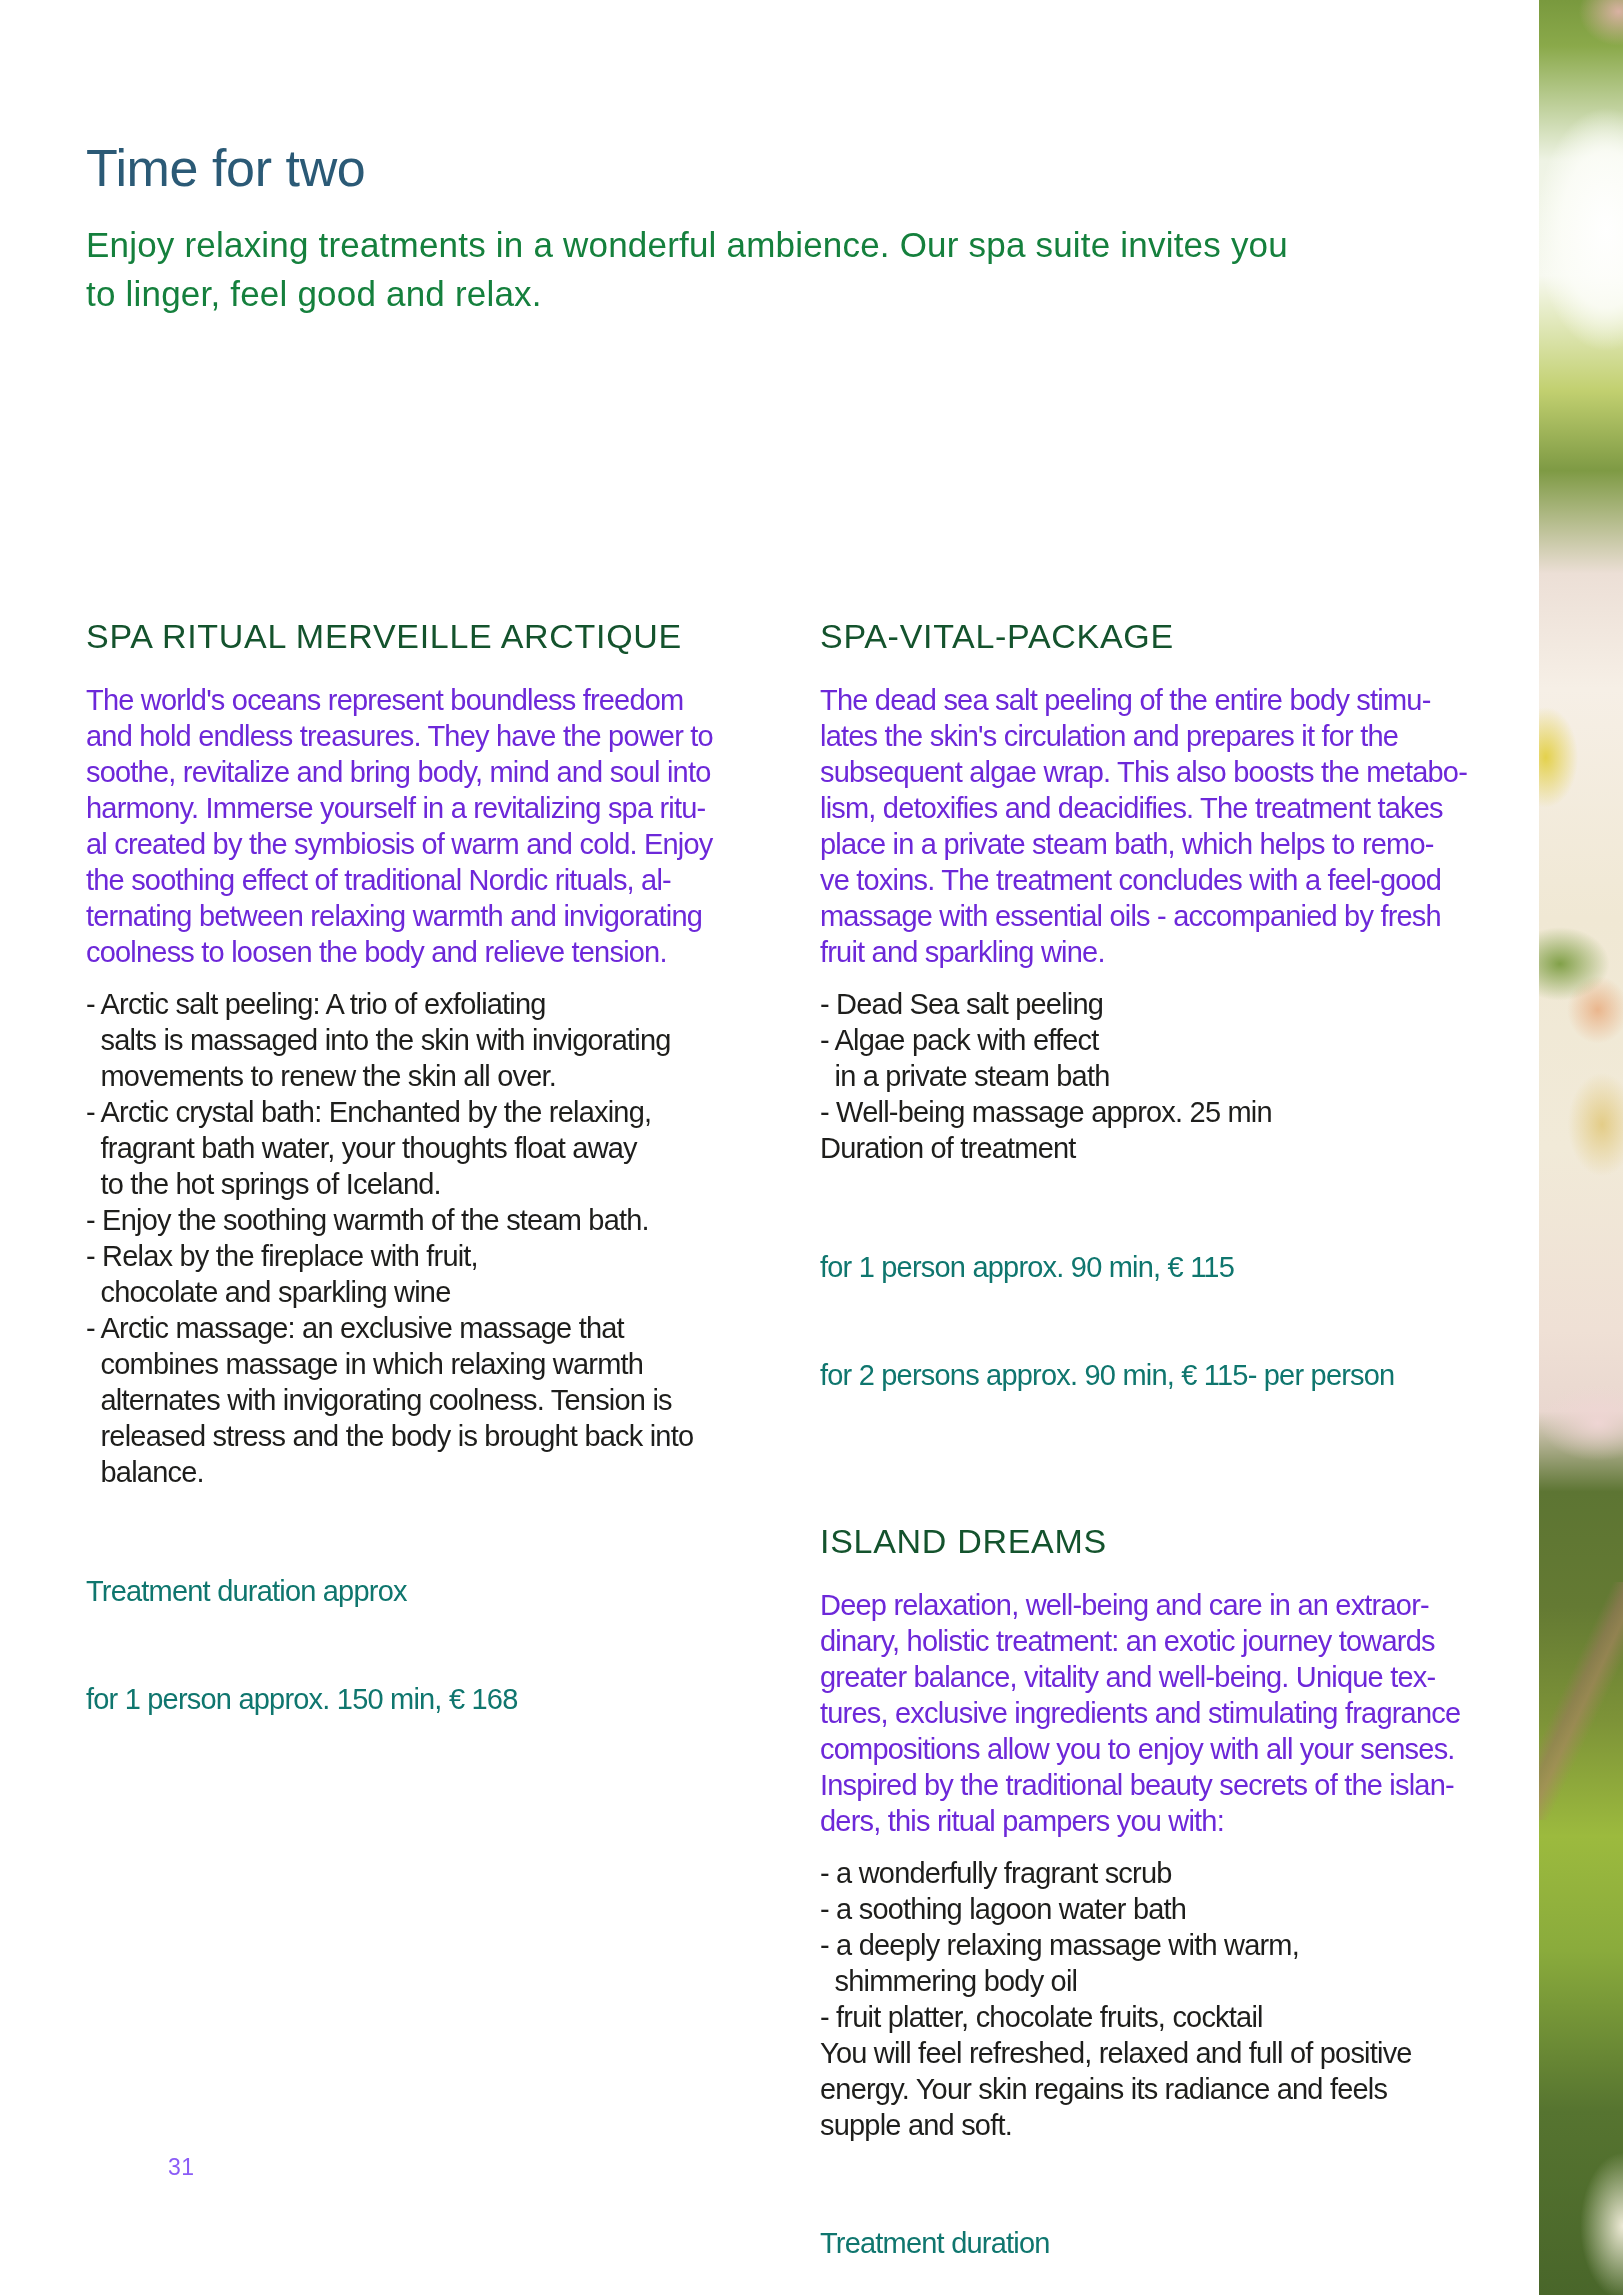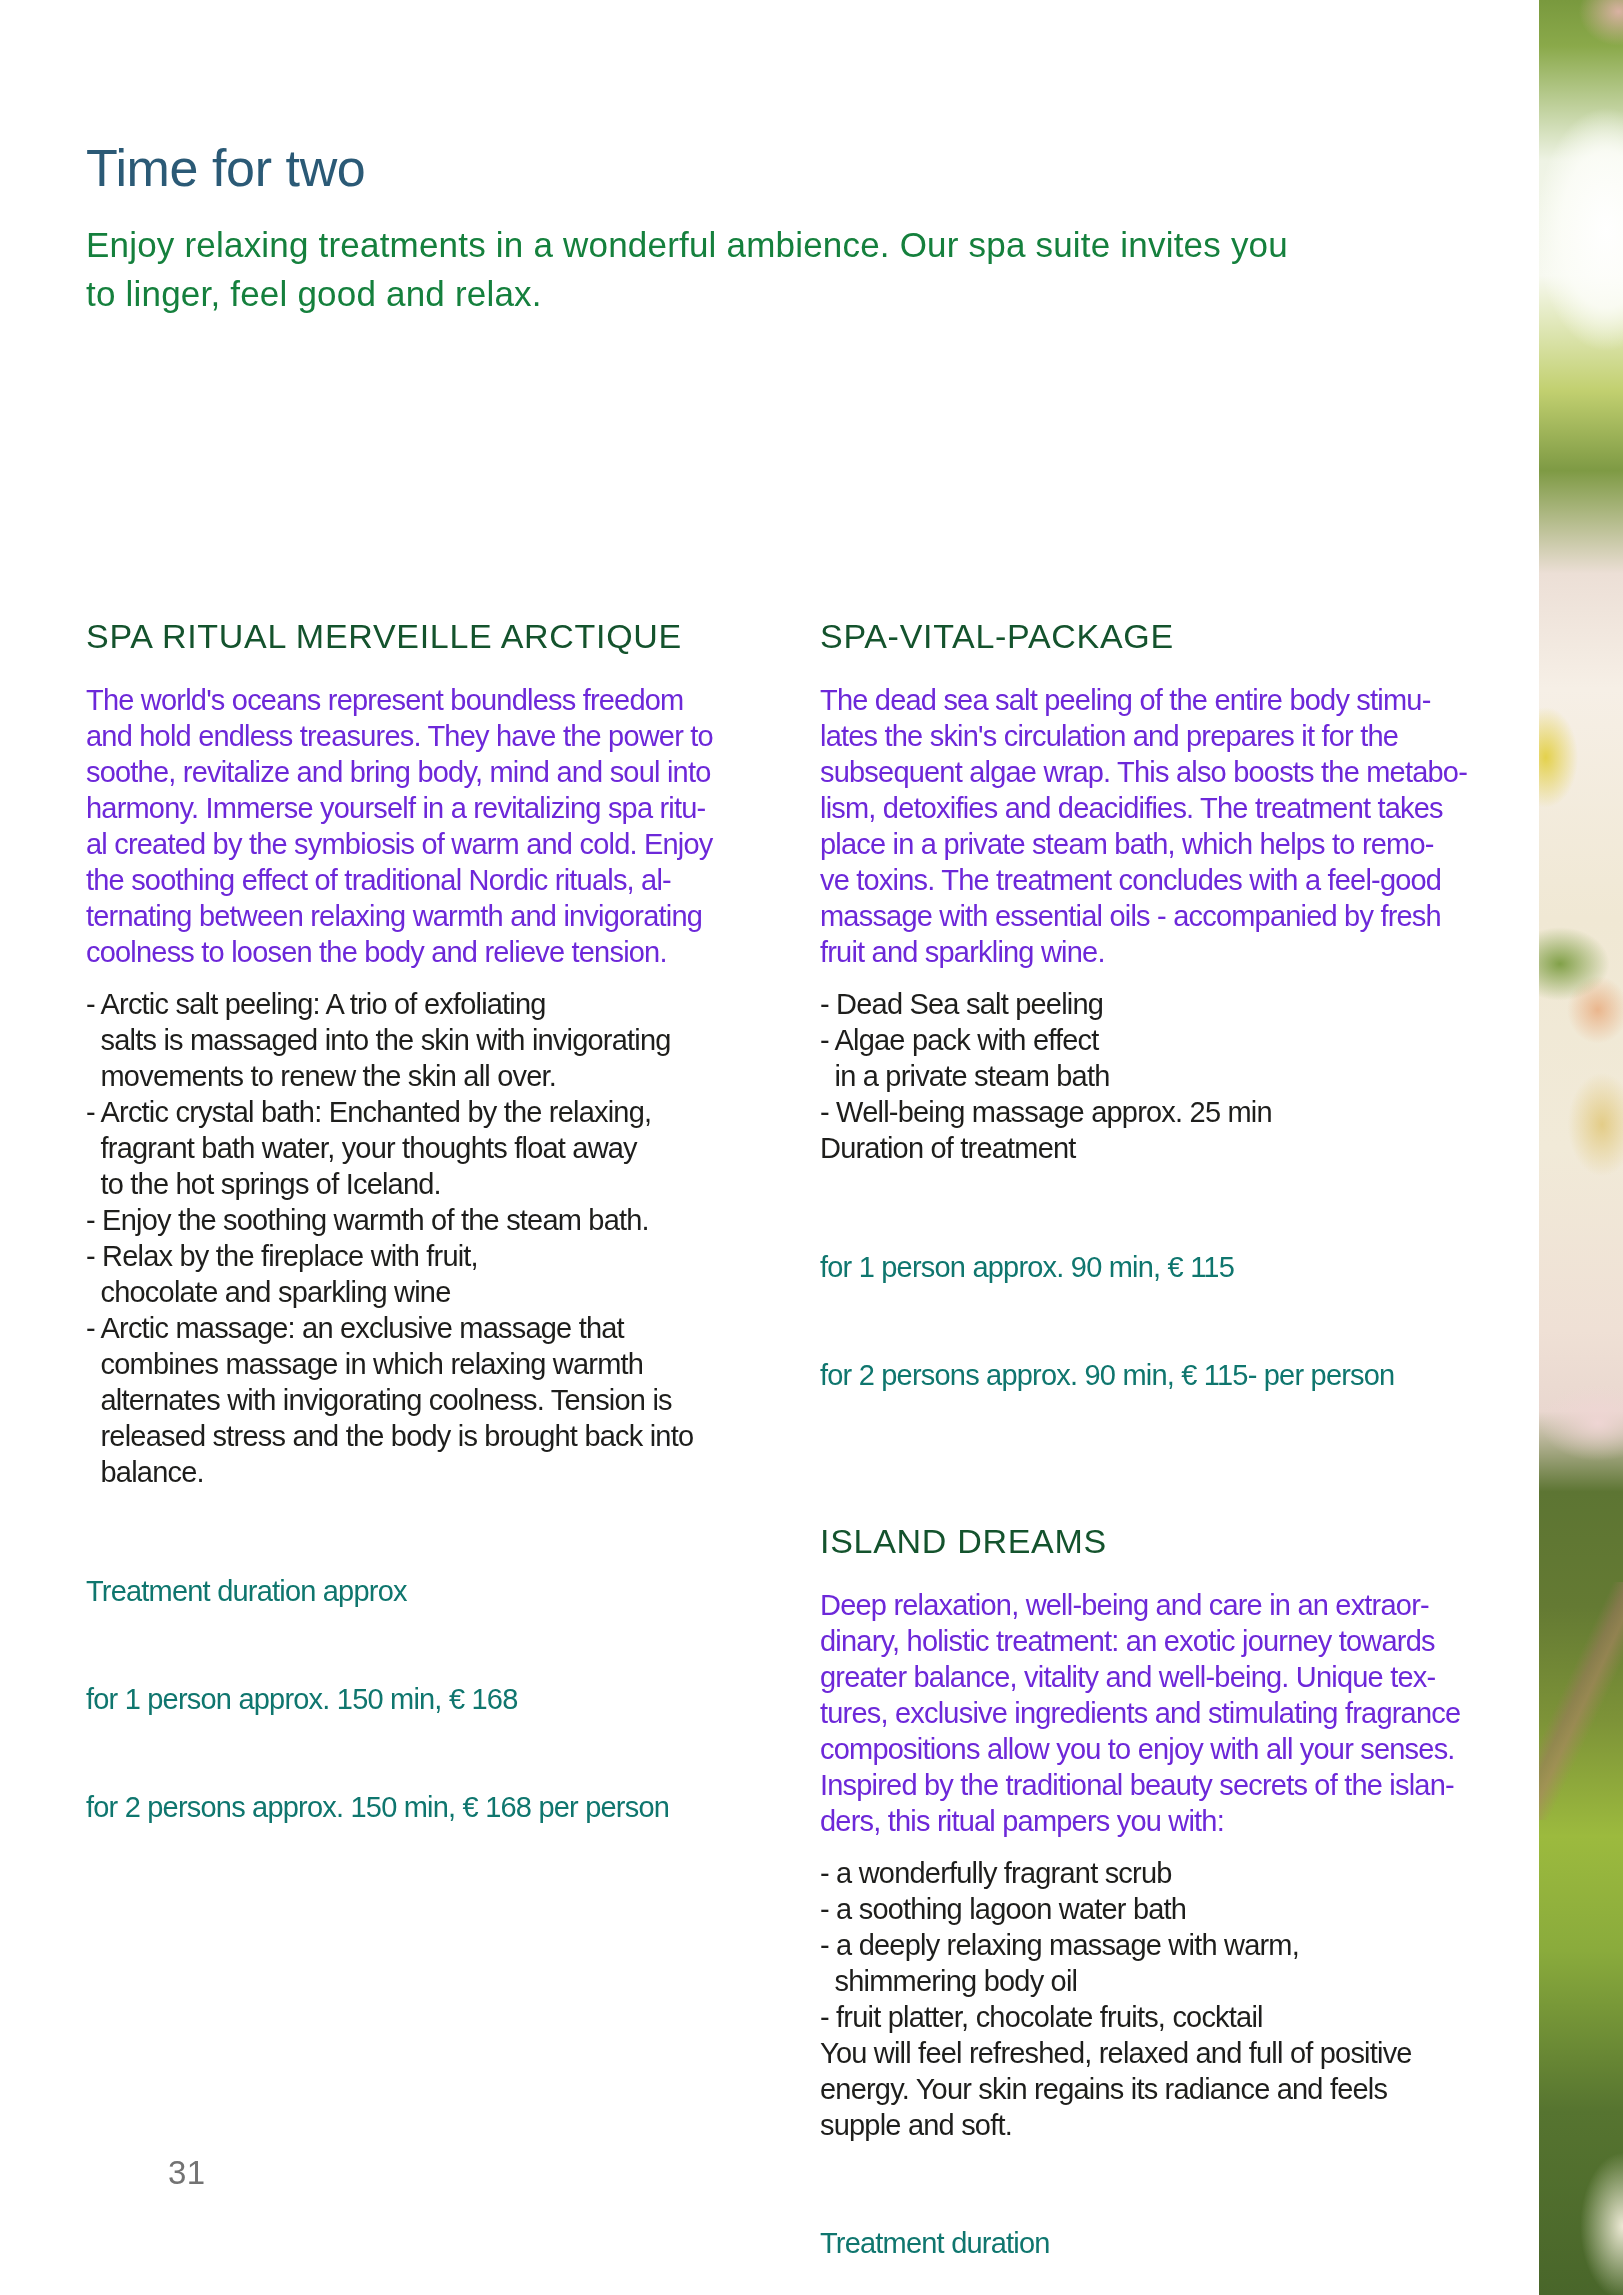--- a/index.html
+++ b/index.html
@@ -94,22 +94,22 @@
     letter-spacing: -0.8px;
     white-space: pre;
   }
   .duration-block .line { white-space: pre; }
   .section-spacer { height: 57px; }
 
   .page-number {
     position: absolute;
     left: 168px;
     top: 2154px;
-    font-size: 33px;
-    color: #737373;
+    font-size: 23px;
+    color: #8b5cf6;
     letter-spacing: 0.4px;
   }
 
   
   .photo-strip {
     position: absolute;
     left: 1539px;
     top: 0;
     width: 84px;
     height: 2295px;
@@ -198,21 +198,20 @@
 - Relax by the fireplace with fruit,
   chocolate and sparkling wine
 - Arctic massage: an exclusive massage that
   combines massage in which relaxing warmth
   alternates with invigorating coolness. Tension is
   released stress and the body is brought back into
   balance.</div>
         <div class="duration-block">
           <div class="line">Treatment duration approx</div>
           <div class="line">for 1 person approx. 150 min, € 168</div>
-          <div class="line">for 2 persons approx. 150 min, € 168 per person</div>
         </div>
       </div>
     </div>
 
     <div class="col col-right">
       <div class="section">
         <div class="section-heading">SPA-VITAL-PACKAGE</div>
         <div class="body-block">The dead sea salt peeling of the entire body stimu-
 lates the skin's circulation and prepares it for the
 subsequent algae wrap. This also boosts the metabo-

